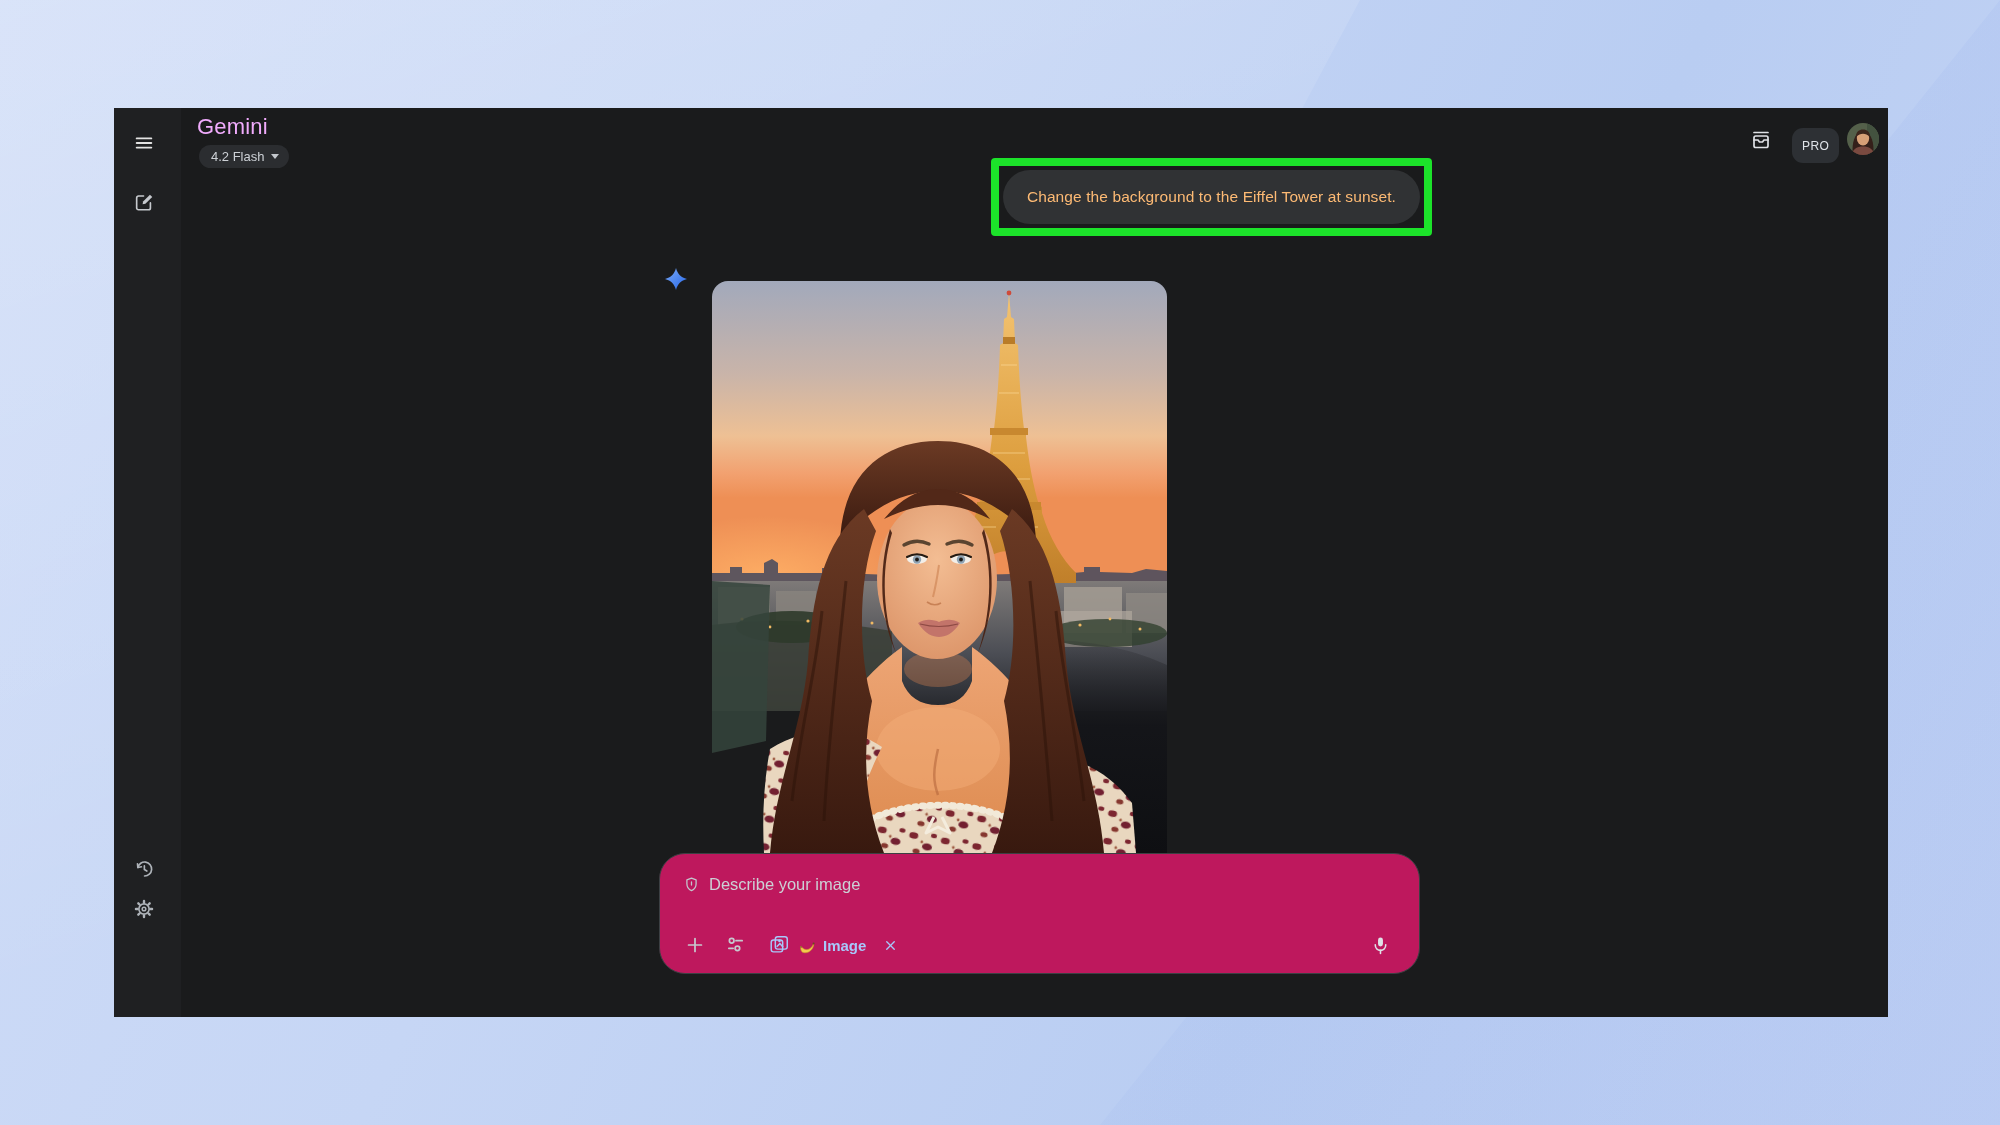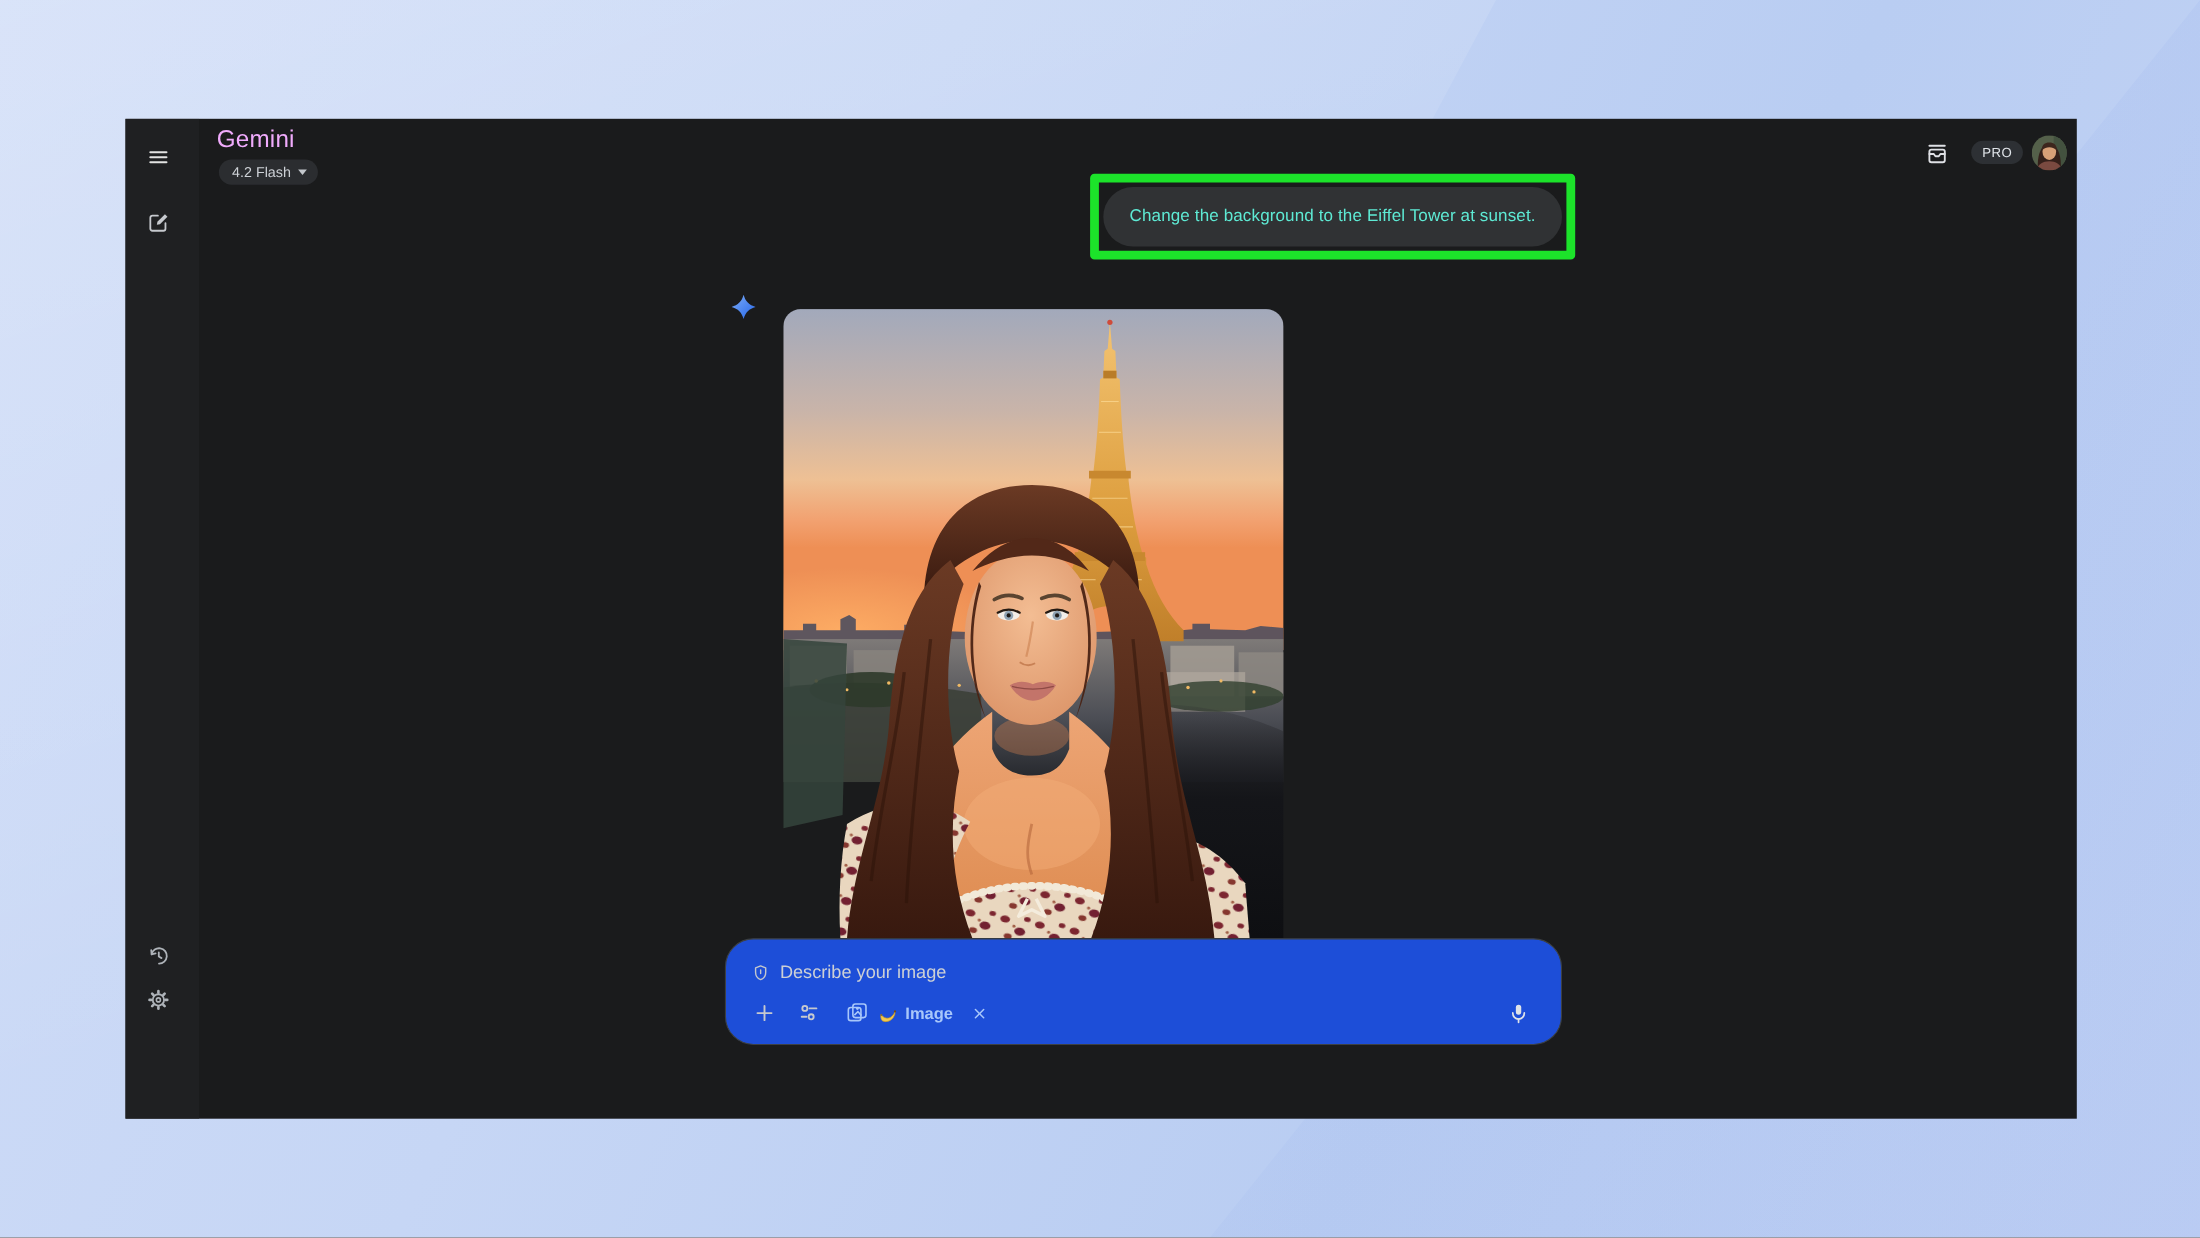--- a/index.html
+++ b/index.html
@@ -25,42 +25,42 @@
 
   
   .app-title { position:absolute; left:83px; top:6px; font-size:22px; color:#f0abfc; letter-spacing:.2px; }
   .model-pill { position:absolute; left:85px; top:37px; height:23px; padding:0 10px 0 12px;
     background:#2b2d30; border-radius:12px; display:flex; align-items:center; gap:7px; cursor:pointer; }
   .model-pill span { font-size:13px; color:#cdd1d6; }
   .caret-down { width:0; height:0; border-left:4.5px solid transparent; border-right:4.5px solid transparent;
     border-top:5px solid #c3c7cc; }
 
   .archive-btn { position:absolute; left:1635px; top:20px; width:24px; height:24px; cursor:pointer; }
-  .pro-pill { position:absolute; left:1678px; top:20px; height:21px; padding:0 10px;
+  .pro-pill { position:absolute; left:1678px; top:20px; height:35px; padding:0 10px;
     background:#2d3034; border-radius:11px; display:flex; align-items:center; cursor:pointer; }
   .pro-pill span { font-size:12px; color:#dfe3e8; letter-spacing:.4px; }
   .avatar { position:absolute; left:1733px; top:15px; width:32px; height:32px; border-radius:50%;
     overflow:hidden; cursor:pointer; }
 
   
   .green-annotation { position:absolute; right:456px; top:50px; border:8px solid #1ce32a;
     border-radius:4px; padding:4px; }
   .user-bubble { height:54px; border-radius:27px; background:#303234; display:flex; align-items:center;
     padding:0 24px; white-space:nowrap; }
-  .user-bubble span { font-size:15.5px; color:#5eead4; letter-spacing:.1px; }
+  .user-bubble span { font-size:15.5px; color:#fdba74; letter-spacing:.1px; }
 
   
   .sparkle { position:absolute; left:551px; top:160px; width:22px; height:22px; }
   .photo-card { position:absolute; left:598px; top:173px; width:455px; height:572px;
     border-radius:16px 16px 0 0; overflow:hidden; cursor:pointer; }
   .photo-card svg { display:block; }
 
   
-  .composer { position:absolute; left:545px; top:745px; width:761px; height:97px;
-    background:#1d4ed8; border:1px solid #3c4043; border-radius:26px; }
+  .composer { position:absolute; left:545px; top:745px; width:761px; height:121px;
+    background:#be185d; border:1px solid #3c4043; border-radius:26px; }
   .composer-row1 { position:absolute; left:23px; top:21px; display:flex; align-items:center; gap:9px; cursor:text; }
   .composer-row1 span { font-size:16.5px; color:#ccd0d5; }
   .composer-row2 { position:absolute; left:0; right:4px; bottom:14px; height:28px; }
   .round-ic { position:absolute; width:26px; height:26px; display:flex; align-items:center;
     justify-content:center; cursor:pointer; }
   .chip { position:absolute; left:108px; top:0; height:28px; display:flex; align-items:center; gap:7px; cursor:pointer; }
   .chip .chip-label { font-size:15px; font-weight:bold; color:#a8c7fa; }
   .chip-close { margin-left:8px; width:18px; height:18px; display:flex; align-items:center; justify-content:center; cursor:pointer; }
 
   

